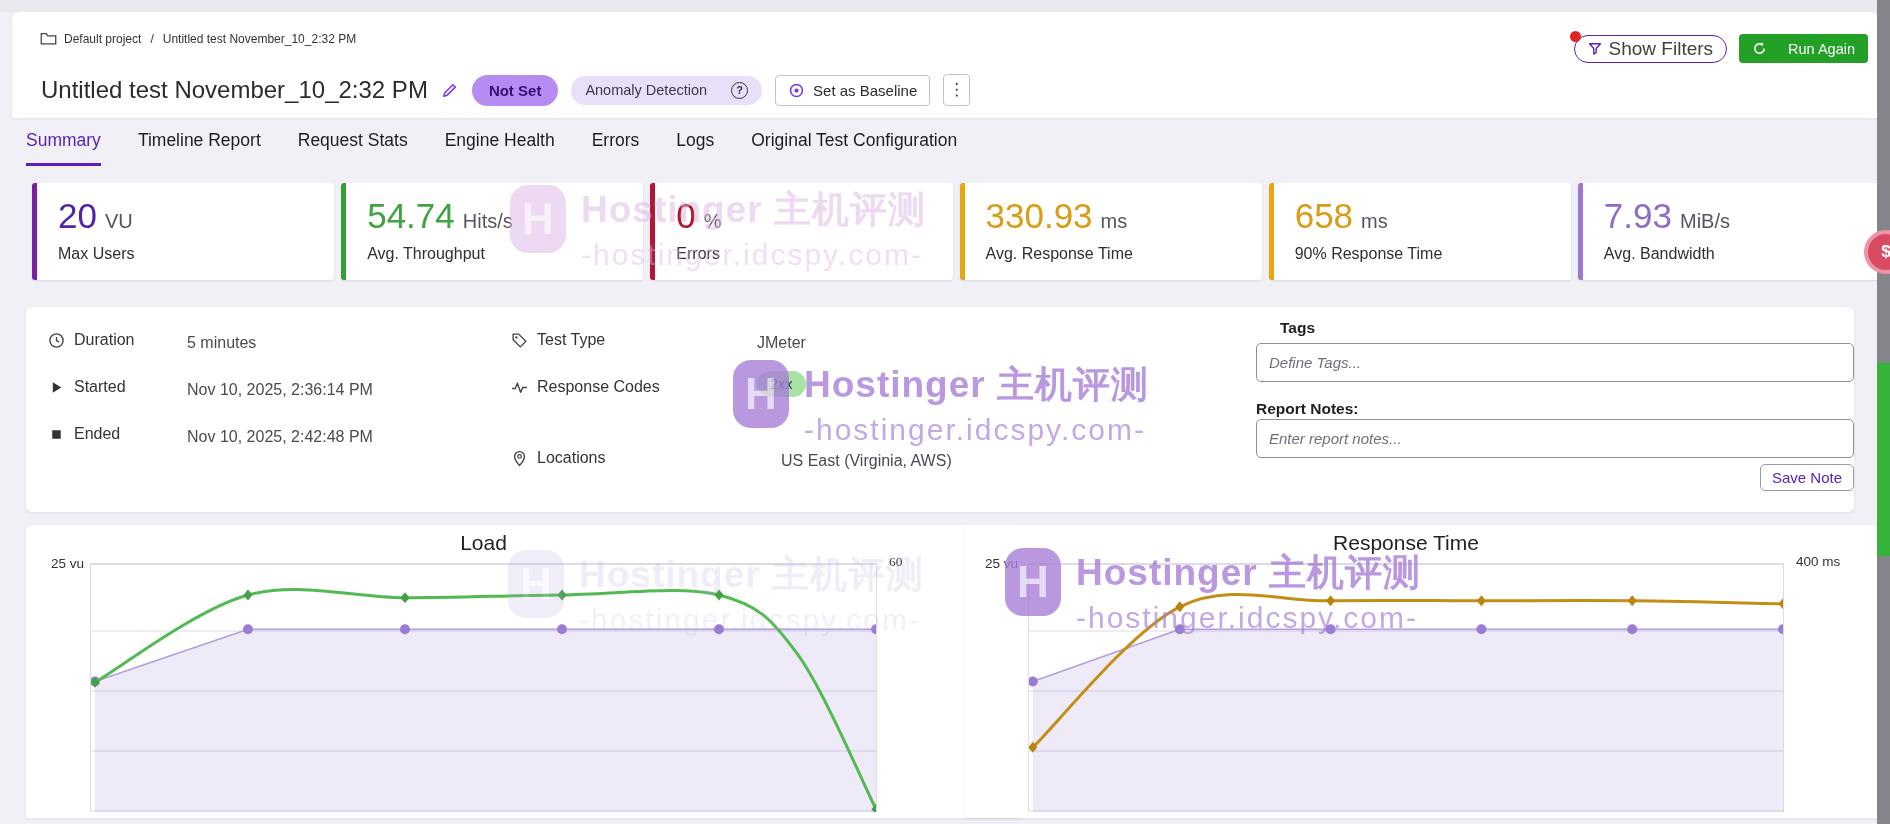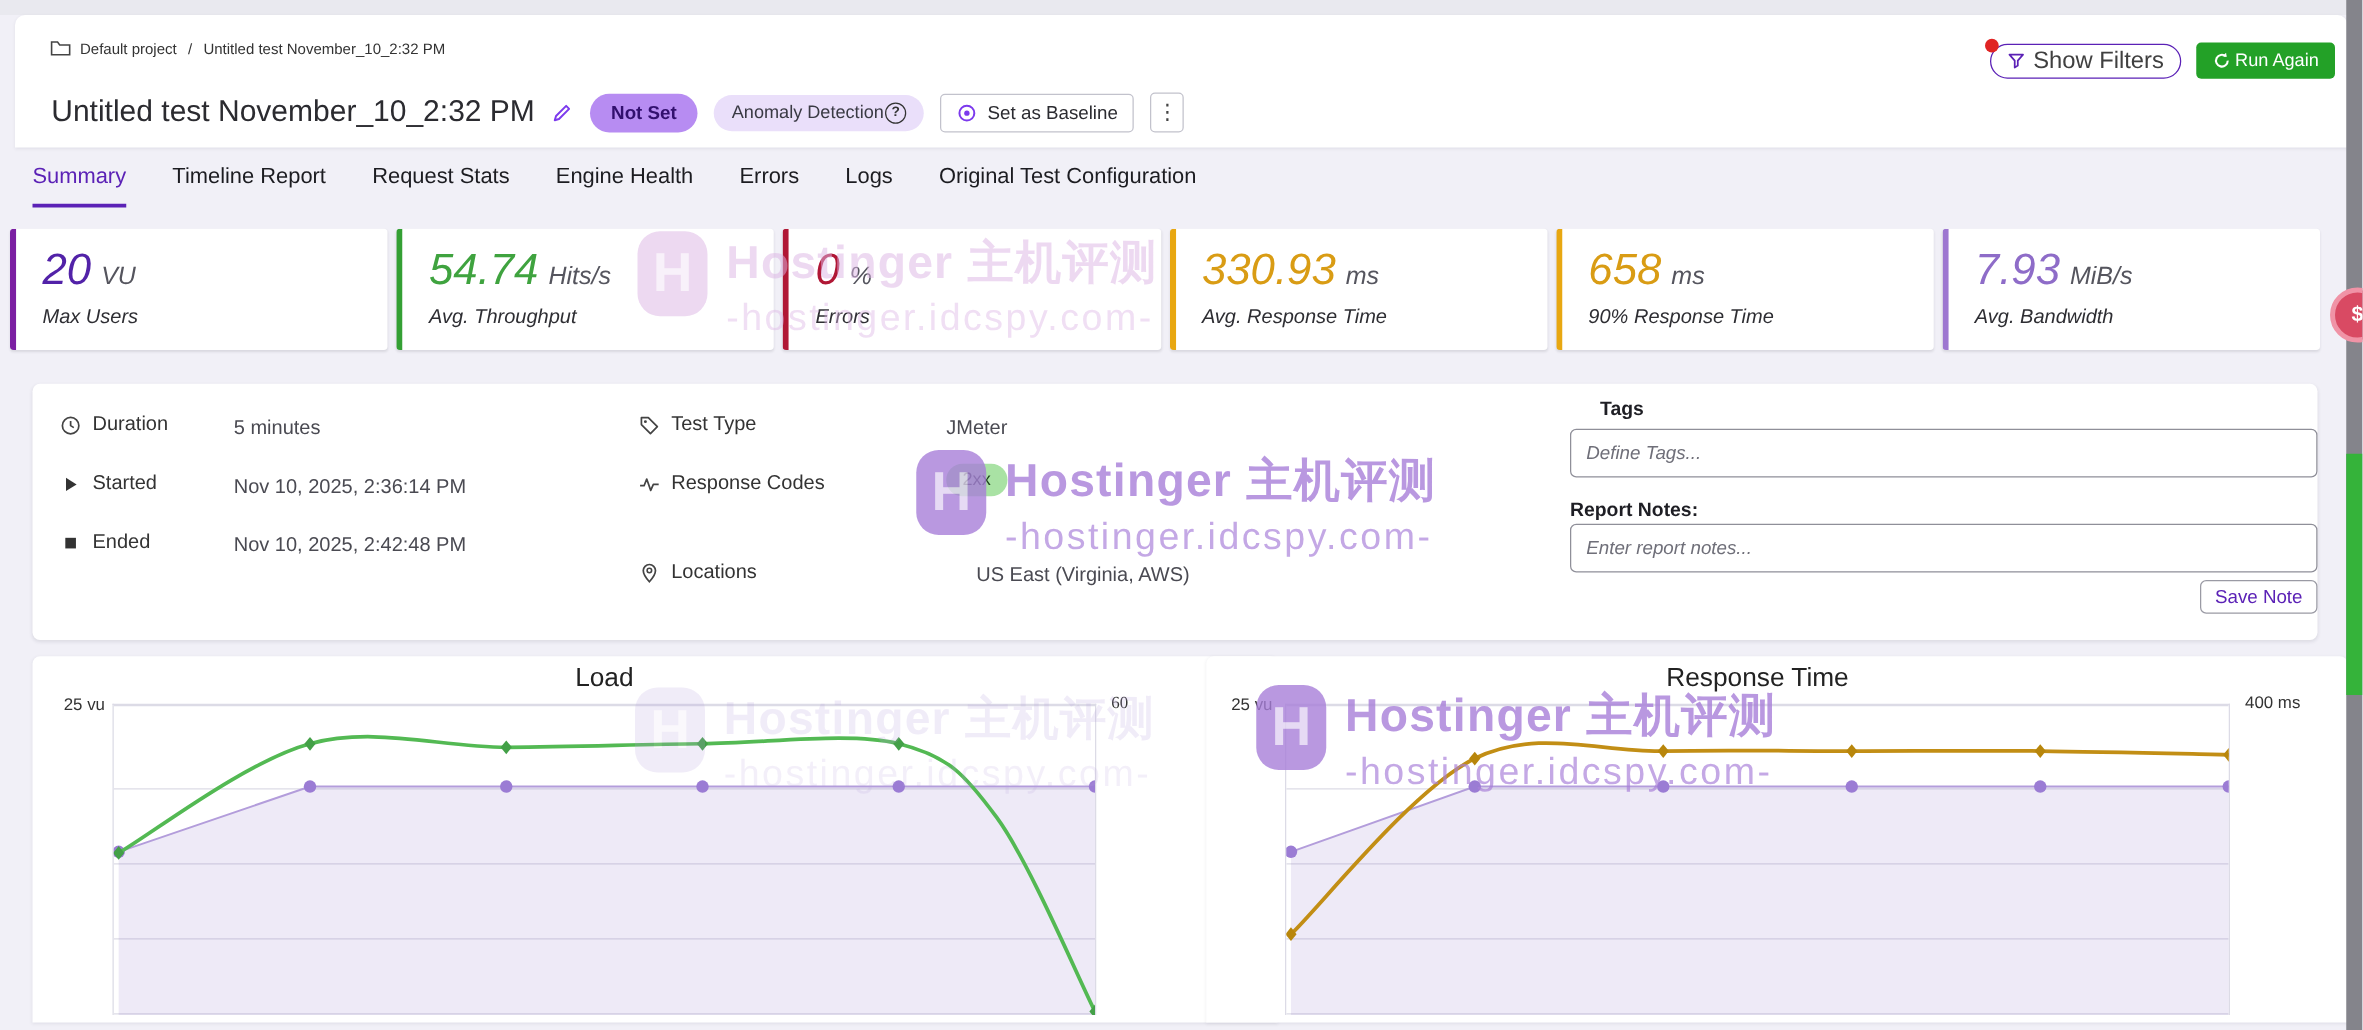--- a/index.html
+++ b/index.html
@@ -23,38 +23,38 @@
   .breadcrumb .sep { color:#333; padding:0 2px; }
   .topbar-actions { position:absolute; top:22px; right:10px; display:flex; gap:12px; align-items:center; }
   .btn-filters {
     position:relative; display:flex; align-items:center; gap:7px;
     height:28px; padding:0 13px; background:#fff;
     border:1.5px solid #5b21b6; border-radius:14px;
     color:#404040; font-size:19px; cursor:pointer;
   }
   .btn-filters .notif-dot { position:absolute; left:-5px; top:-5px; width:11px; height:11px; border-radius:50%; background:#e02424; }
   .btn-run {
-    display:flex; align-items:center; gap:3px; height:29px; padding:0 13px;
+    display:flex; align-items:center; gap:21px; height:29px; padding:0 13px;
     background:#23a127; border:none; border-radius:4px; color:#fff; font-size:14.5px; cursor:pointer;
   }
   .title-row { position:absolute; left:29px; top:62px; display:flex; align-items:center; gap:13px; }
   .page-title { font-size:24px; color:#2b2b30; font-weight:400; }
   .pill-notset { background:#b78cf2; color:#32106e; font-weight:700; font-size:15px; padding:7px 17px; border-radius:17px; }
-  .pill-anomaly { display:flex; align-items:center; gap:1px; background:#eadffa; color:#3a3a44; font-size:14.5px; padding:6px 14px; border-radius:16px; }
+  .pill-anomaly { display:flex; align-items:center; gap:24px; background:#eadffa; color:#3a3a44; font-size:14.5px; padding:6px 14px; border-radius:16px; }
   .qmark { width:17px; height:17px; border:1.5px solid #333; border-radius:50%; font-size:11px; font-weight:700; display:inline-flex; align-items:center; justify-content:center; color:#333; }
   .btn-baseline { display:flex; align-items:center; gap:8px; background:#fff; border:1px solid #c2c2cc; border-radius:4px; padding:6px 12px; font-size:15px; color:#2b2b30; cursor:pointer; }
   .btn-kebab { width:27px; height:32px; background:#fff; border:1px solid #c2c2cc; border-radius:4px; font-size:17px; color:#444; cursor:pointer; line-height:28px; }
 
   
   .tabs { position:absolute; left:26px; top:130px; display:flex; gap:37px; font-size:17.5px; color:#1c1c21; }
   .tab { padding-bottom:12px; cursor:pointer; border-bottom:3px solid transparent; }
   .tab.active { color:#5b21b6; border-bottom-color:#5b21b6; }
 
   
-  .cards { position:absolute; left:8px; top:183px; width:1848px; display:flex; gap:7px;font-style:italic; }
+  .cards { position:absolute; left:32px; top:183px; width:1848px; display:flex; gap:7px; }
   .card { flex:1; height:97px; background:#fff; border-left:5px solid #888; border-radius:3px;
           box-shadow:0 1px 2px rgba(40,40,60,.12); padding:13px 0 0 21px; }
   .card .val { font-size:35px; }
   .card .unit { font-size:20px; color:#55555e; margin-left:8px; }
   .card .lbl { font-size:16px; color:#2e2e33; margin-top:9px; }
 
   
   .details { position:absolute; left:26px; top:307px; width:1828px; height:205px; background:#fff;
              border-radius:6px; box-shadow:0 1px 3px rgba(40,40,60,.1); }
   .drow { position:absolute; display:flex; align-items:center; gap:9px; font-size:16px; color:#333; }

